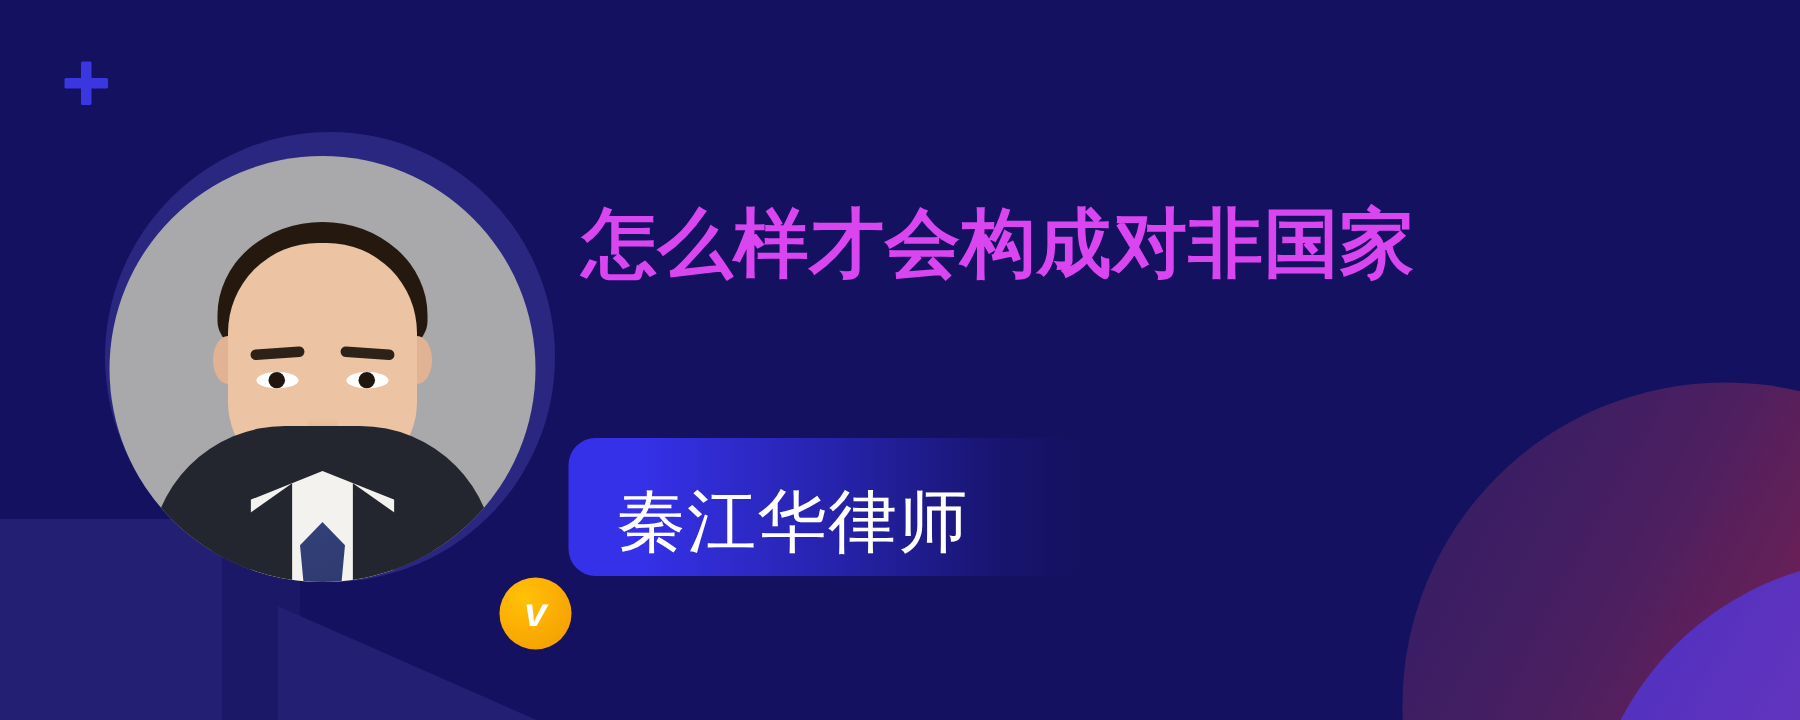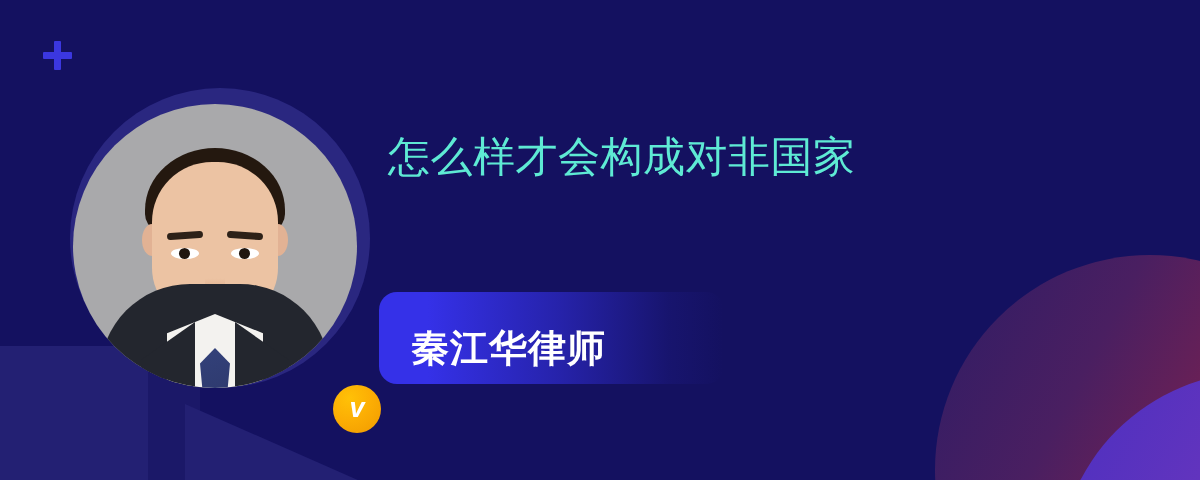--- a/index.html
+++ b/index.html
@@ -303,23 +303,23 @@
     letter-spacing: 0;
     transform: translateY(-1px);
   }
 
   
   .headline {
     position: absolute;
     left: 388px;
     top: 129px;
     width: 700px;
-    color: #5eead4;
-    font-size: 42px;
-    font-weight: normal;
+    color: #d946ef;
+    font-size: 50px;
+    font-weight: bold;
     line-height: 1.34;
     letter-spacing: 0.5px;
   }
   .headline .line { display: block; white-space: nowrap; }
 
   
   .name-pill {
     position: absolute;
     left: 379px;
     top: 292px;
@@ -330,22 +330,22 @@
       #3531e8 0%,
       #3531e8 14%,
       rgba(53,49,232,0.55) 52%,
       rgba(53,49,232,0.10) 84%,
       rgba(53,49,232,0) 100%);
     display: flex;
     align-items: center;
   }
   .name-pill .name-text {
     color: #ffffff;
-    font-size: 38px;
-    font-weight: bold;
+    font-size: 46px;
+    font-weight: normal;
     letter-spacing: 1px;
     margin-left: 32px;
     white-space: nowrap;
     margin-top: 20px;
   }
 </style>
 </head>
 <body>
 
 <div id="banner">

